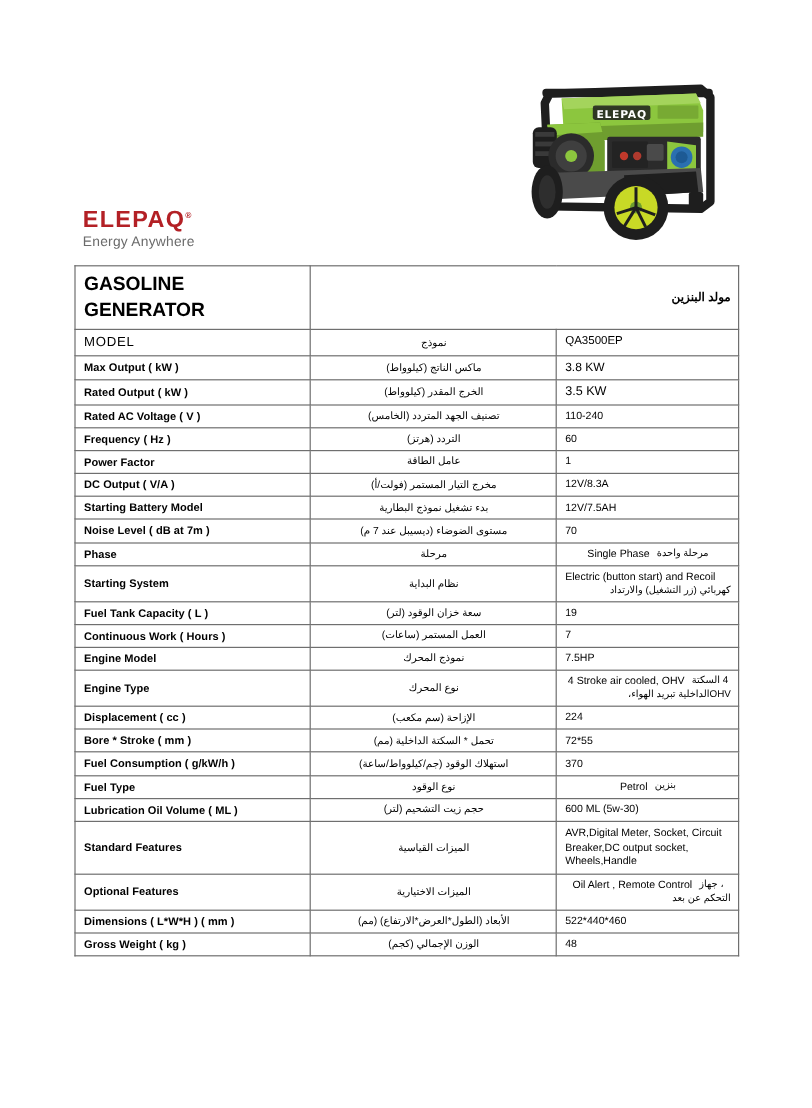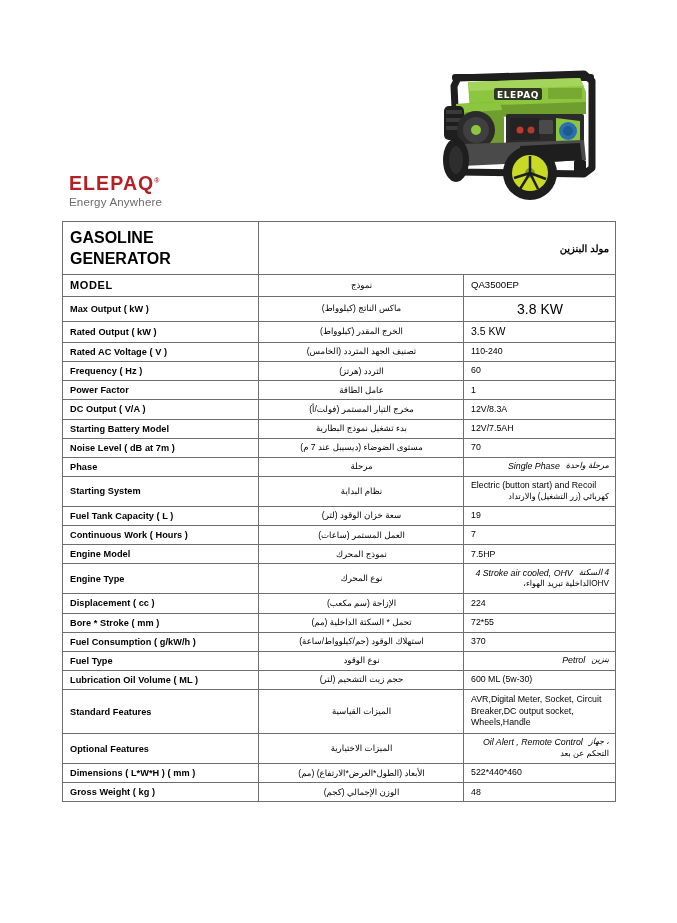--- a/index.html
+++ b/index.html
@@ -85,44 +85,43 @@
     direction: rtl;
     text-align: right;
   }
 
   td.lbl {
     font-weight: bold;
     font-size: 9.2px;
     letter-spacing: 0.05px;
   }
   .r-model td.lbl {
-    font-weight: bold;
+    font-weight: normal;
     font-size: 11px;
     letter-spacing: 0.6px;
     margin-left: 12px;
   }
   td.ar {
     direction: rtl;
     text-align: center;
     font-size: 8.6px;
     font-weight: normal;
     border-radius: 10px;
   }
   td.val {
     font-size: 8.8px;
   }
   .r-model td.val { font-size: 9.6px; }
-  td.val.big   { font-size: 14px; text-align: center; }
+  td.val.big   { font-size: 10px; }
   td.val.bigb  { font-size: 10.5px; font-weight: normal; }
 
   .val-mix {
     display: flex;
-    justify-content: flex-end;
+    justify-content: center;
     gap: 6px;
-    font-style: italic;
   }
   .val-mix .ar-inline {
     direction: rtl;
     font-size: 8.2px;
   }
   .val-stack .ar-inline {
     display: block;
     direction: rtl;
     text-align: right;
     font-size: 8.2px;

